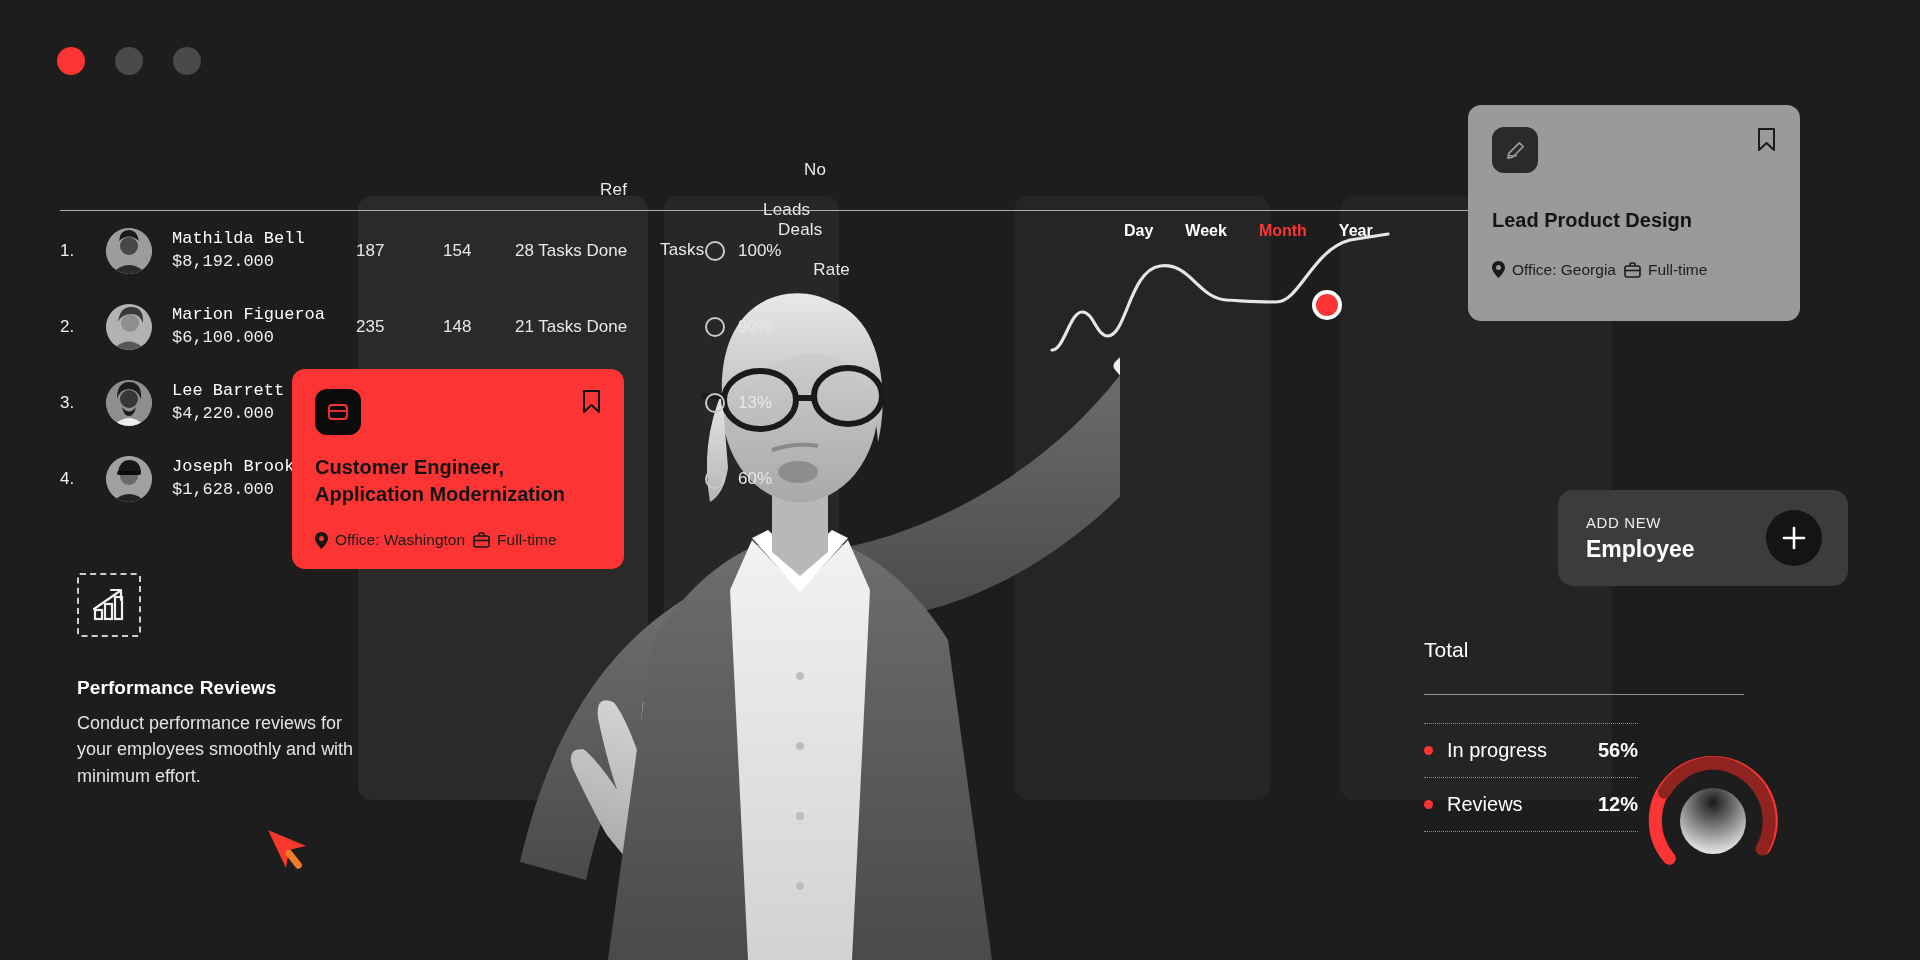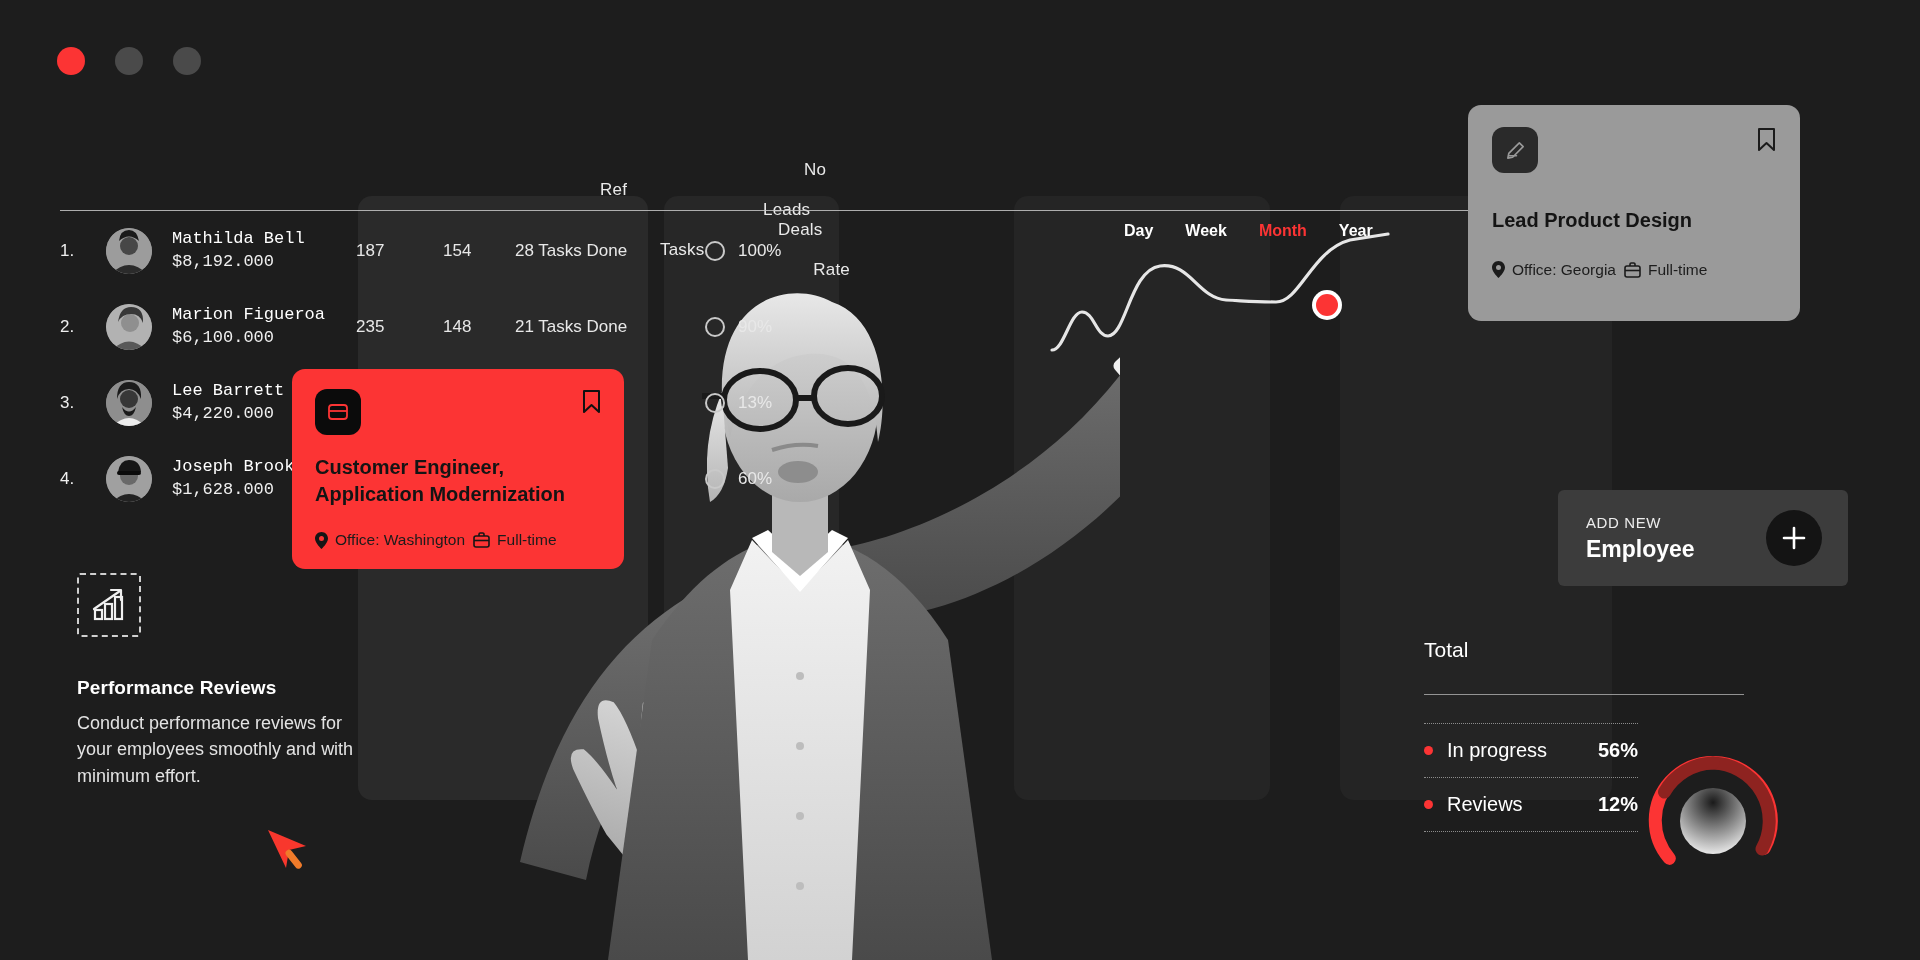--- a/index.html
+++ b/index.html
@@ -86,21 +86,21 @@
   .card-meta.grey { margin-top:27px; color:#1d1d1d; }
   .meta-i { display:flex; align-items:center; gap:7px; }
   .range-tabs { position:absolute; left:1108px; top:222px; display:flex; gap:0; font-size:16px;
                 font-weight:bold; }
   .range-tabs span { padding:0 16px; cursor:pointer; color:#ffffff; }
   .range-tabs span.active { color:#fc3434; }
   .sparkline { position:absolute; left:1050px; top:232px; }
 
   
   .addnew { position:absolute; left:1558px; top:490px; width:290px; height:96px;
-            background:#3c3c3c; border-radius:6px; display:flex; align-items:center;
+            background:#3c3c3c; border-radius:15px; display:flex; align-items:center;
             justify-content:space-between; padding:0 26px 0 28px; cursor:pointer; }
   .addnew .lbl  { font-size:15px; letter-spacing:.6px; color:#ededed; }
   .addnew .big  { font-size:23px; font-weight:bold; color:#fff; margin-top:5px; }
   .plusbtn { width:56px; height:56px; border-radius:50%; background:#141414;
              display:flex; align-items:center; justify-content:center; flex:none; }
 
   
   .total-t { position:absolute; left:1424px; top:638px; font-size:21px; color:#fff; }
   .total-rule { position:absolute; left:1424px; top:694px; width:320px; height:1px;
                 background:#b9b9b9; opacity:.75; }

